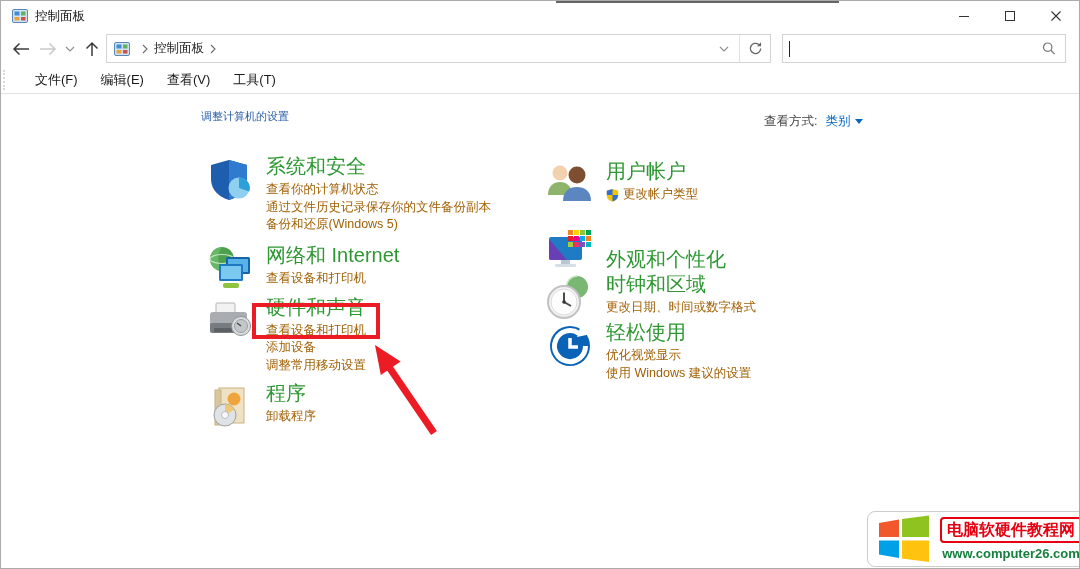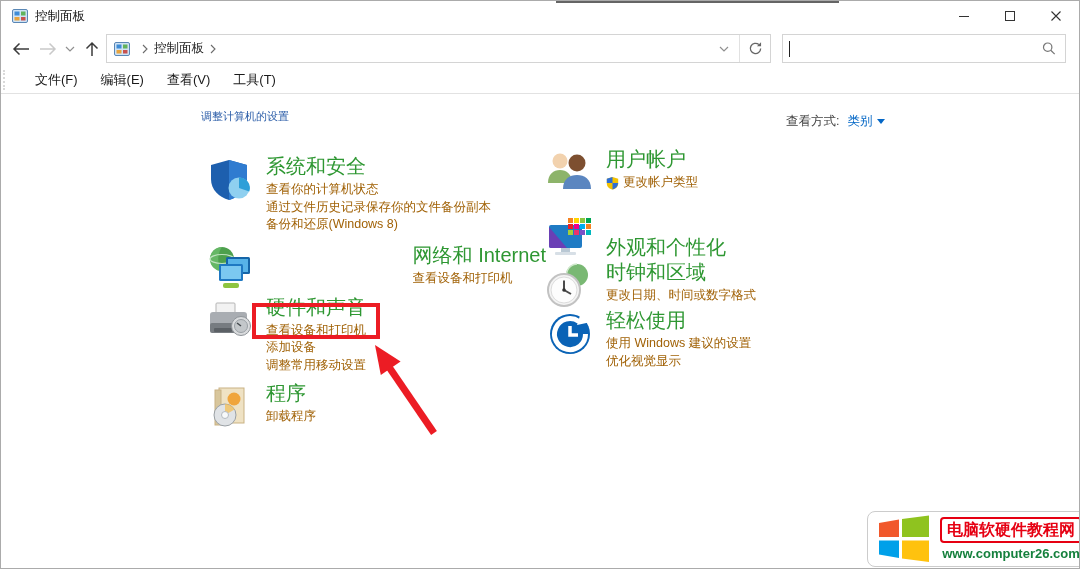--- a/index.html
+++ b/index.html
@@ -39,38 +39,38 @@
 
   
   .menubar { position:absolute; left:0; top:65px; width:100%; height:28px;
              border-bottom:1px solid #e2e2e2; display:flex; align-items:center; padding-left:30px; }
   .menubar .grip { position:absolute; left:2px; top:4px; height:20px; width:2px;
                    border-left:2px dotted #d9d9d9; }
   .menu-item { font-size:13px; color:#1a1a1a; margin-right:15px; padding:3px 4px; cursor:default; }
 
   
   .page-heading { position:absolute; left:200px; top:108px; font-size:11px; color:#2b5da8; }
-  .view-by { position:absolute; left:785px; top:112px; font-size:12.5px; display:flex; align-items:center; }
+  .view-by { position:absolute; left:763px; top:112px; font-size:12.5px; display:flex; align-items:center; }
   .view-by .vb-label { color:#444; margin-right:8px; }
   .view-by .vb-value { color:#0467c6; cursor:pointer; display:flex; align-items:center; }
   .view-by .tri { width:0; height:0; border-left:4px solid transparent; border-right:4px solid transparent;
                   border-top:5px solid #0467c6; margin-left:5px; display:inline-block; }
 
   .col { position:absolute; width:340px; }
   .col-left  { left:205px; top:155px; }
-  .col-right { left:545px; top:148px; }
+  .col-right { left:545px; top:160px; }
   .section { display:flex; }
   .section .cat-icon { width:48px; height:48px; flex:0 0 48px; margin-right:12px; }
   .cat-title { font-size:20px; line-height:20px; margin-bottom:5px; color:#2e9732; cursor:pointer; white-space:nowrap; }
   .cat-link { display:flex; align-items:center; font-size:12.5px; line-height:17.5px; color:#a16207;
               cursor:pointer; white-space:nowrap; text-decoration:none; }
   .cat-link .shield { display:inline-flex; margin-right:4px; }
   
   .col-left  .section:nth-child(1){ margin-bottom:11px; }
-  .col-left  .section:nth-child(2){ margin-bottom:4px;justify-content:space-between; }
+  .col-left  .section:nth-child(2){ margin-bottom:4px; }
   .col-left  .section:nth-child(3){ margin-bottom:9px; }
   .col-right .section:nth-child(1){ margin-bottom:16px; }
 
   
   .highlight-box { position:absolute; left:251px; top:302px; width:128px; height:36px;
                    border:4px solid #ec1c24; background:transparent; z-index:5; }
   .annot-arrow { position:absolute; left:355px; top:333px; z-index:5; }
 
   
   .watermark { position:absolute; left:866px; top:510px; height:56px; display:flex; align-items:center;
@@ -211,21 +211,21 @@
           </svg></span>
         <div>
           <div class="cat-title">系统和安全</div>
           <a class="cat-link">
             <span>查看你的计算机状态</span>
           </a>
           <a class="cat-link">
             <span>通过文件历史记录保存你的文件备份副本</span>
           </a>
           <a class="cat-link">
-            <span>备份和还原(Windows 8)</span>
+            <span>备份和还原(Windows 5)</span>
           </a>
         </div>
       </div>
       <div class="section">
         <span class="cat-icon"><svg viewBox="0 0 48 48" width="48" height="48">
             <circle cx="16" cy="14" r="12" fill="#4da04d"></circle>
             <path d="M16 2a12 12 0 0 0 0 24c-5-7-5-17 0-24z" fill="#6fc06f" opacity=".7"></path>
             <ellipse cx="16" cy="14" rx="12" ry="4.5" fill="none" stroke="#bfe3bf" stroke-width="1.2"></ellipse>
             <rect x="20" y="12" width="24" height="17" rx="1.5" fill="#1565a8"></rect>
             <rect x="22" y="14" width="20" height="13" fill="#57b3e8"></rect>
@@ -347,24 +347,24 @@
       <div class="section">
         <span class="cat-icon"><svg viewBox="0 0 48 48" width="48" height="48">
             <circle cx="24" cy="24" r="20" fill="#0a63b6"></circle>
             <path d="M33 11.5A15.5 15.5 0 1 0 39.5 24" fill="none" stroke="#fff" stroke-width="5"></path>
             <polygon points="31,15 45,12 35,2.5" fill="#fff"></polygon>
             <path d="M24 16v9h8" fill="none" stroke="#fff" stroke-width="3.5"></path>
           </svg></span>
         <div>
           <div class="cat-title">轻松使用</div>
           <a class="cat-link">
+            <span>优化视觉显示</span>
+          </a>
+          <a class="cat-link">
             <span>使用 Windows 建议的设置</span>
-          </a>
-          <a class="cat-link">
-            <span>优化视觉显示</span>
           </a>
         </div>
       </div>
     </div>
 
   <div class="highlight-box"></div>
   <svg class="annot-arrow" width="90" height="105" viewBox="0 0 90 105">
     <polygon points="19,11 44.6,27.5 24.8,40.9" fill="#ec1c24"></polygon>
     <line x1="33" y1="33" x2="78" y2="99" stroke="#ec1c24" stroke-width="7"></line>
   </svg>

